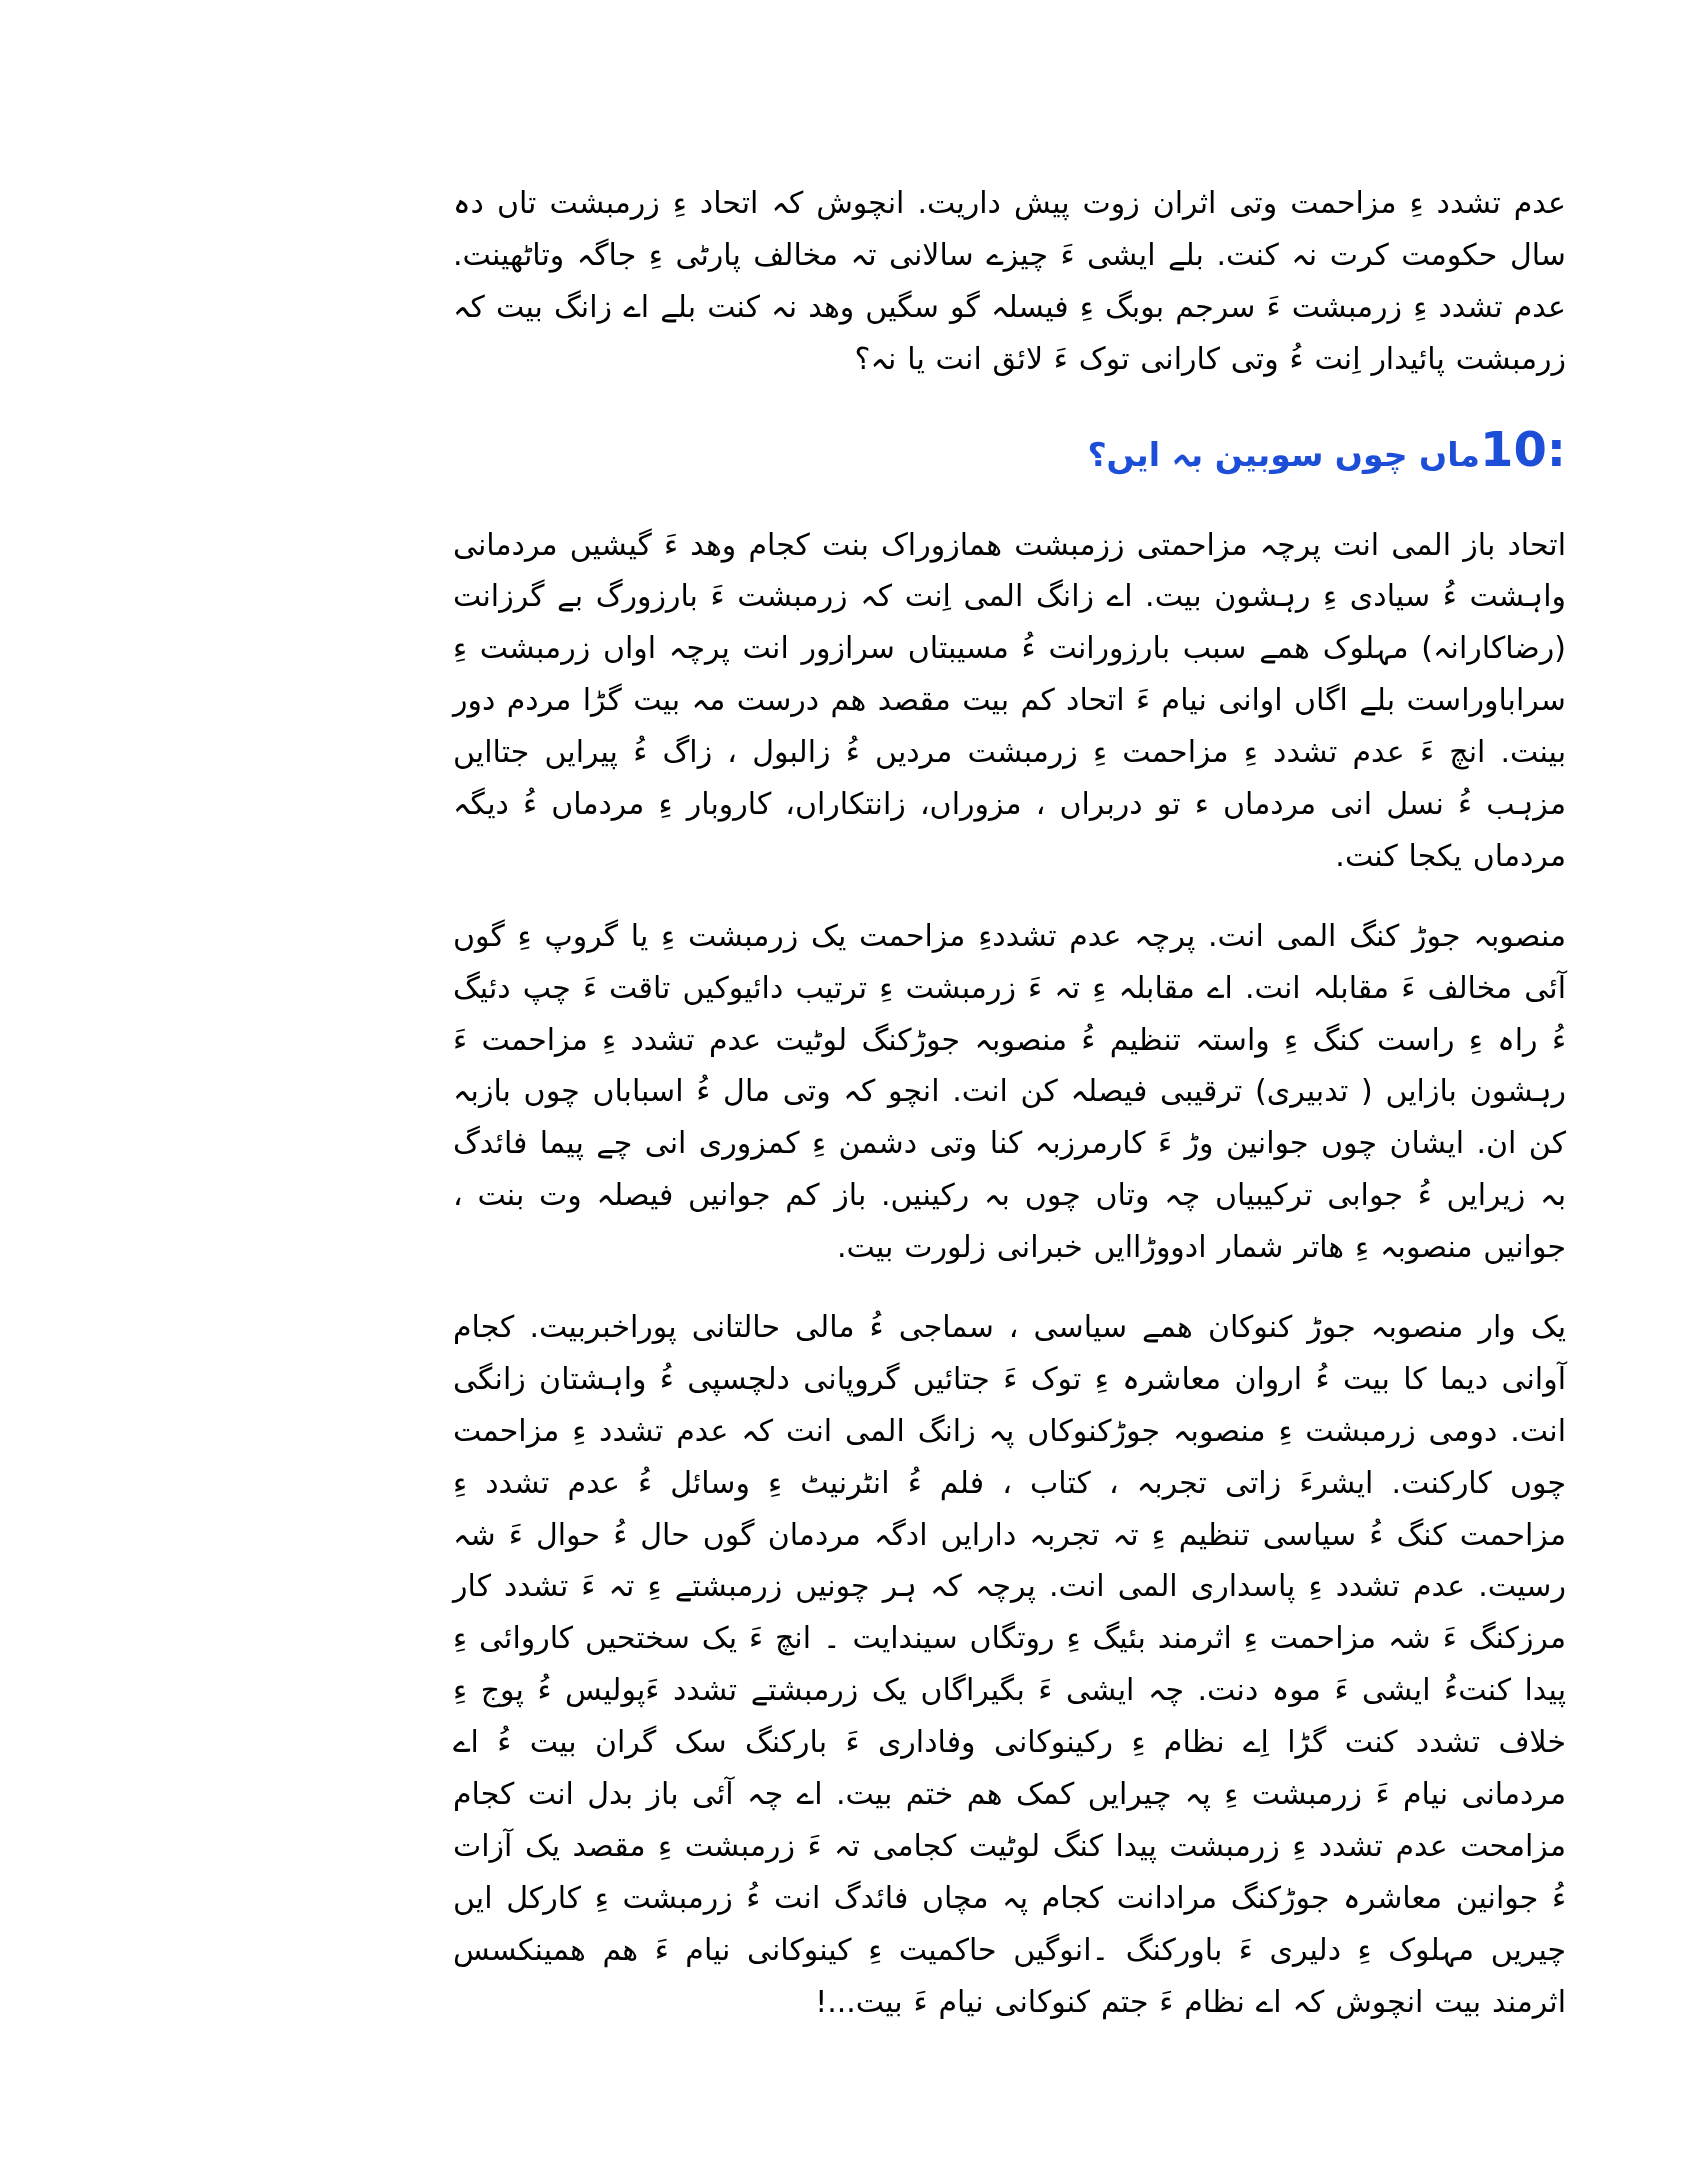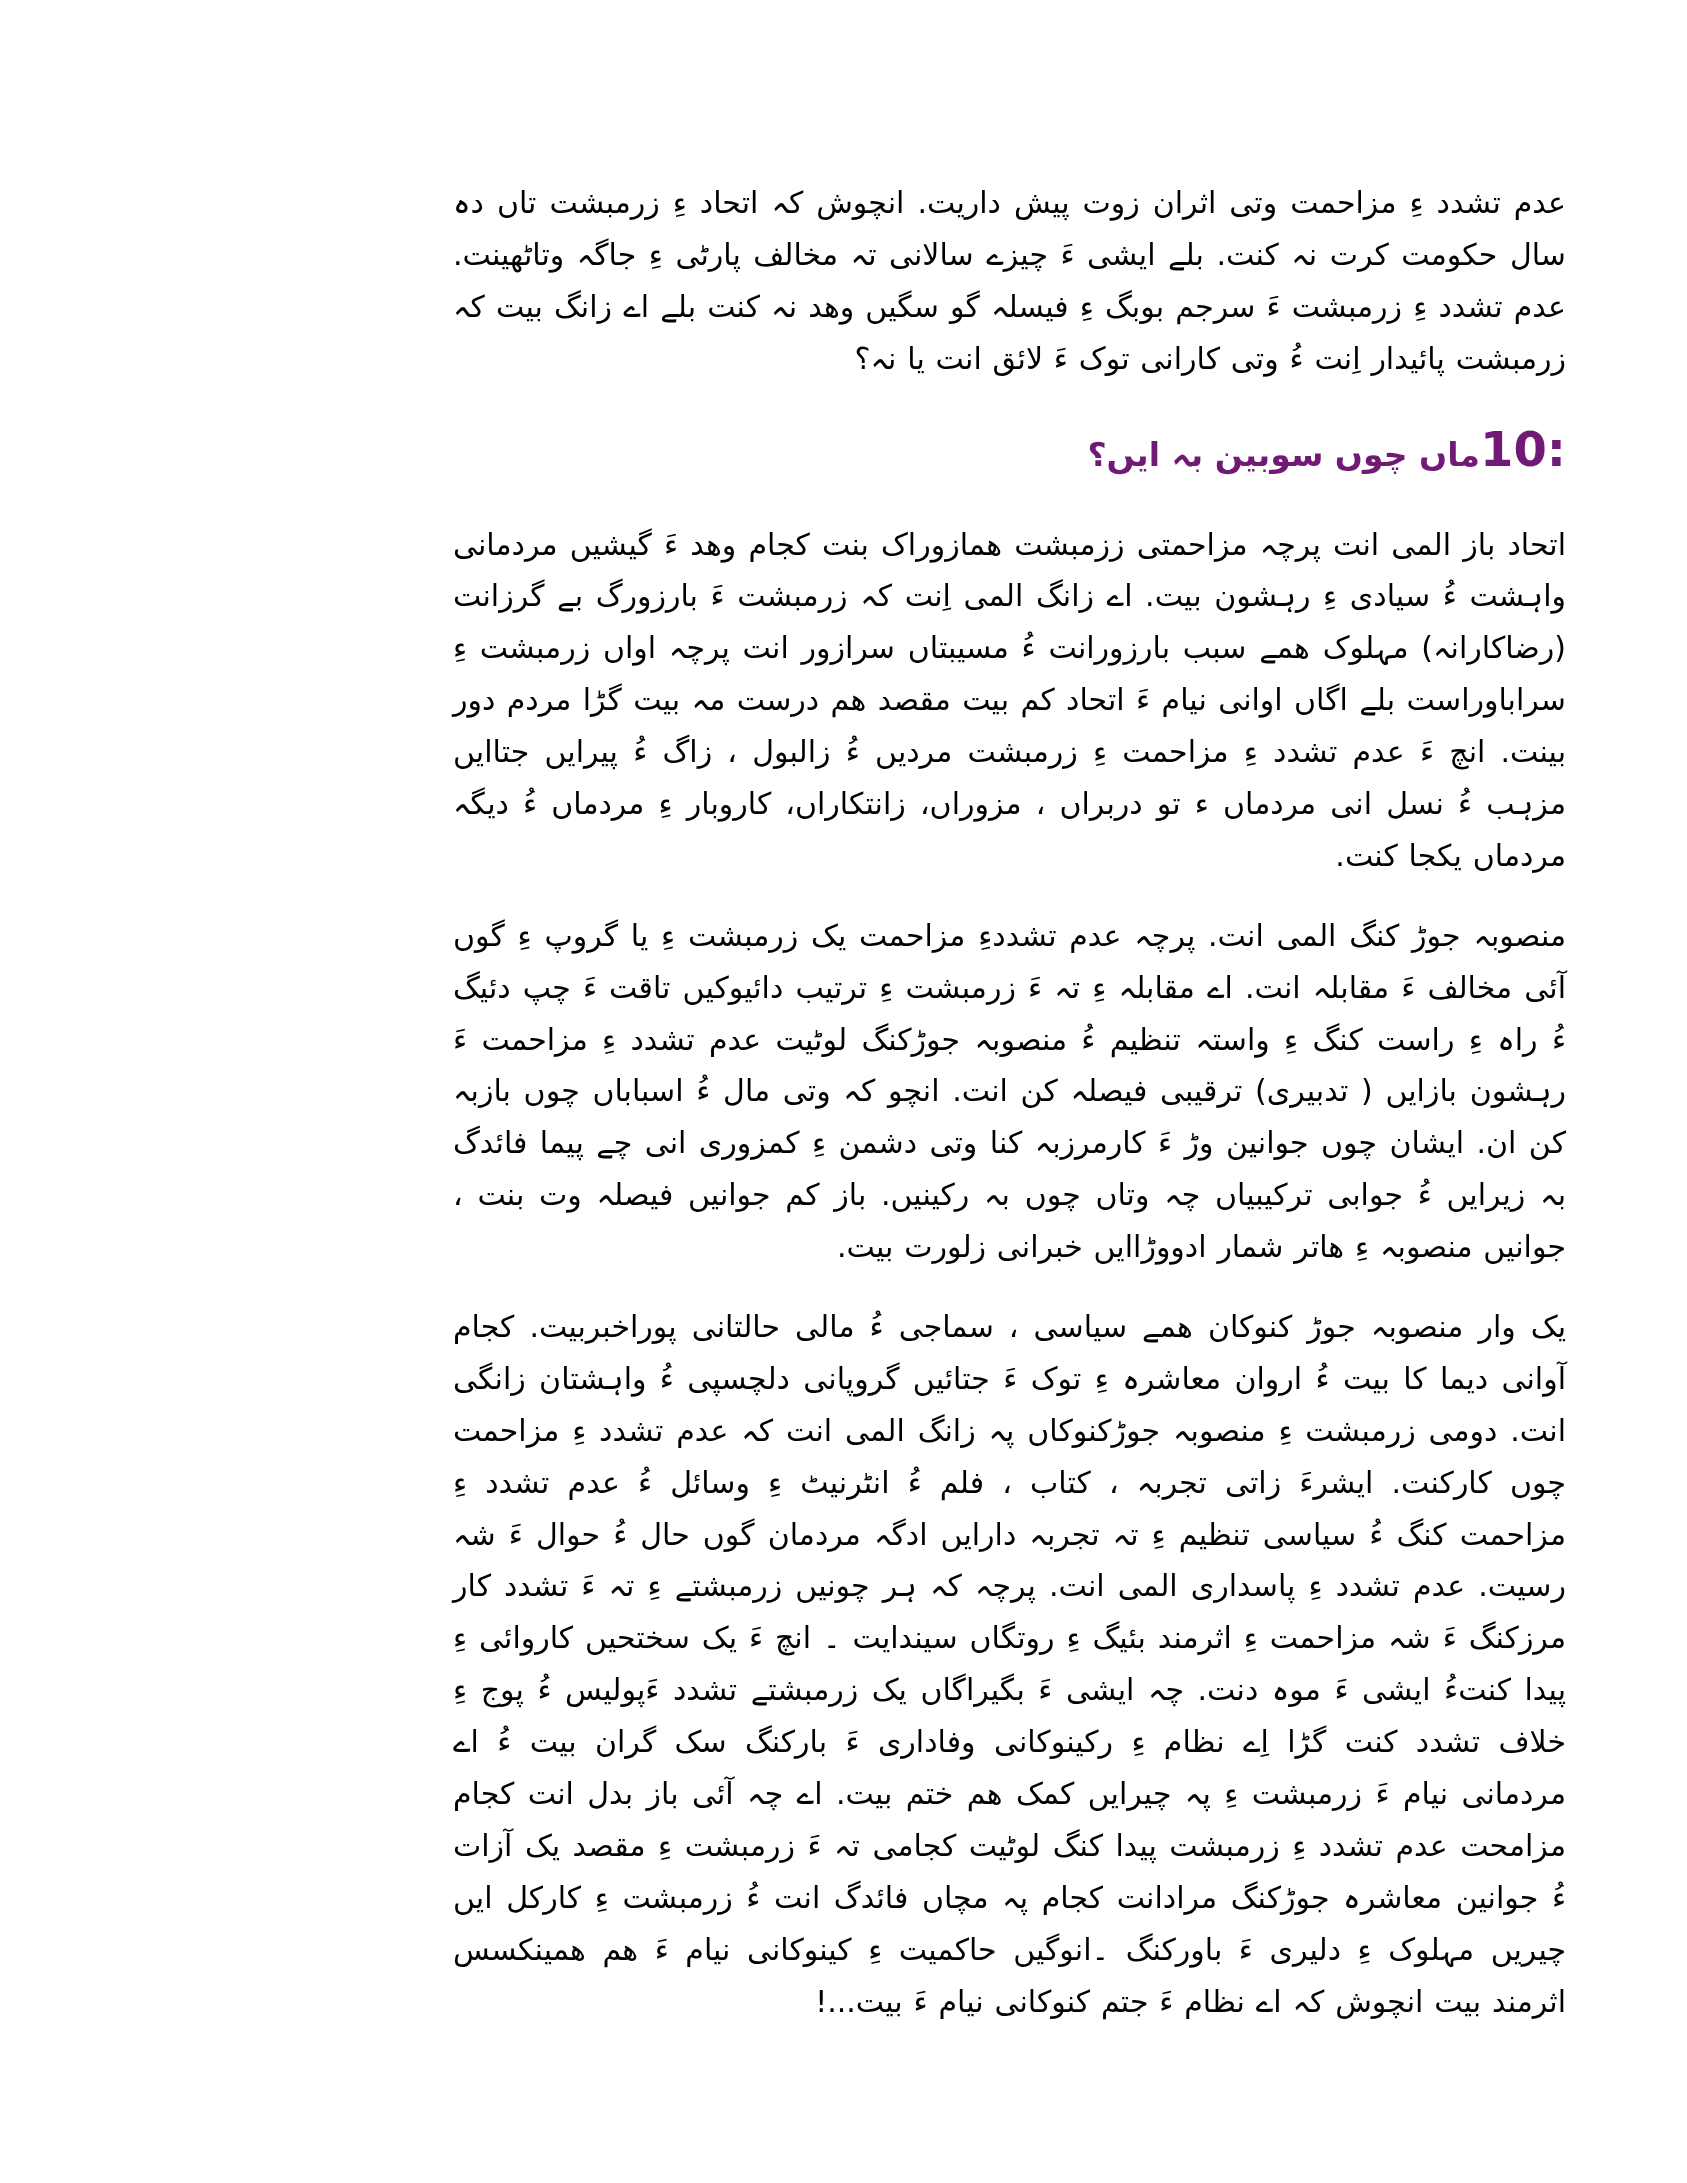--- a/index.html
+++ b/index.html
@@ -31,21 +31,21 @@
     text-align-last: right;
     word-spacing: 1.3px;
     color: #000000;
   }
   .q-heading {
     margin: 20px 0 34px 0;
     text-align: right;
     font-weight: bold;
     font-size: 33px;
     line-height: 1.5;
-    color: #701a75;
+    color: #1d4ed8;
   }
   .q-num {
     font-size: 48px;
     font-weight: bold;
     letter-spacing: 0.7px;
   }
   .q-text {
     font-weight: bold;
   }
 </style>

